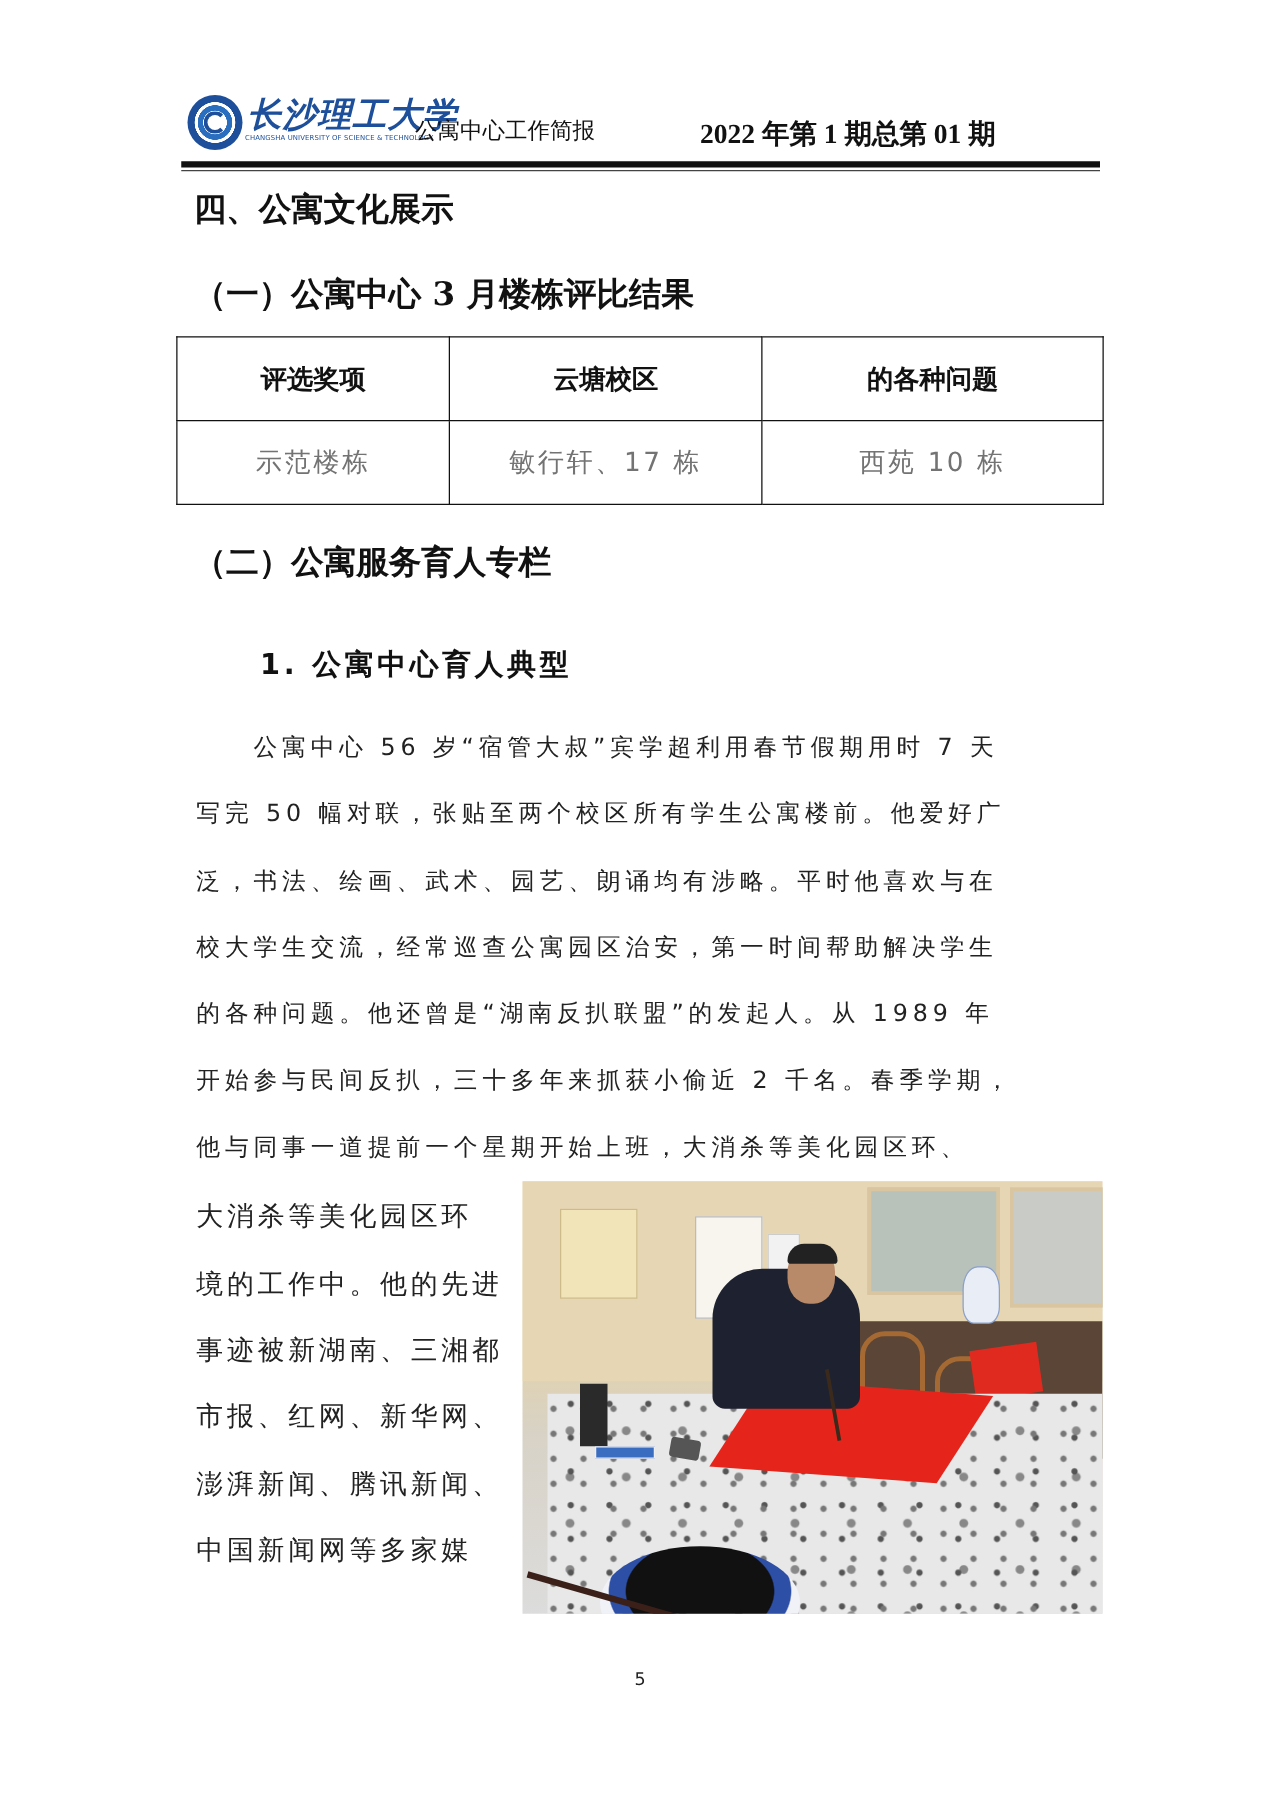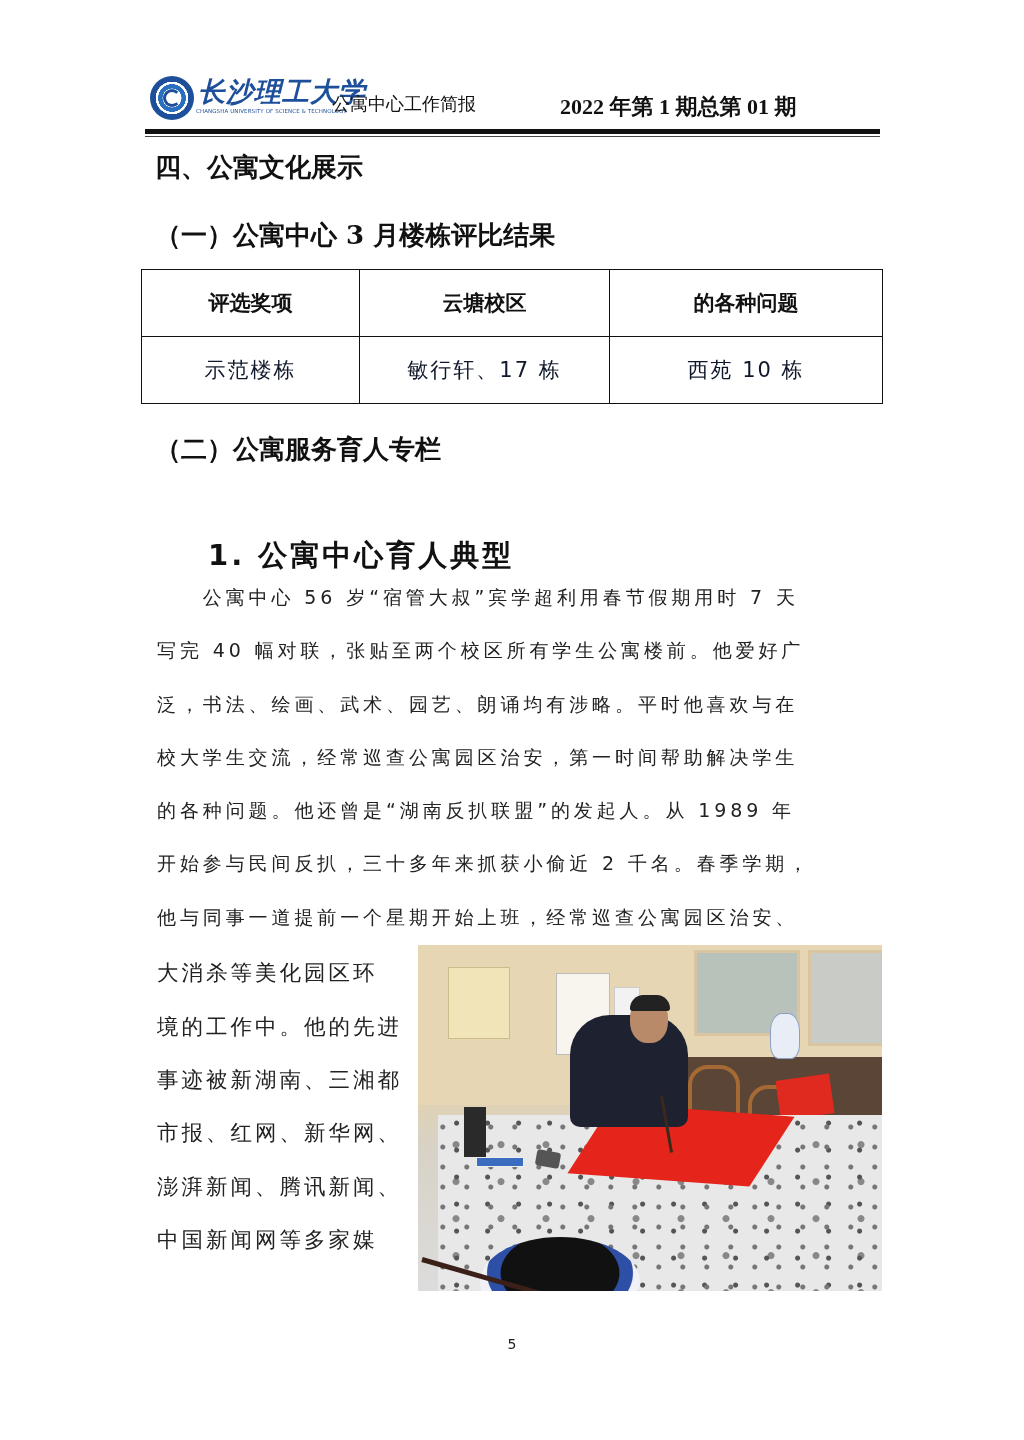--- a/index.html
+++ b/index.html
@@ -30,32 +30,32 @@
   }
   .header-issue {
     position: absolute; left: 412px; top: 20px; font-size: 22px; font-weight: bold; white-space: nowrap;
     font-family: "Liberation Serif", "DejaVu Serif", serif;
   }
   .header-rule-thick { position: absolute; left: 145px; top: 129px; width: 735px; height: 5px; background: #111; }
   .header-rule-thin { position: absolute; left: 145px; top: 136px; width: 735px; height: 1px; background: #444; }
 
   .h1 { position: absolute; left: 155px; top: 150px; font-size: 26px; font-weight: bold; white-space: nowrap; }
   .h2 { position: absolute; left: 155px; font-size: 26px; font-weight: bold; white-space: nowrap; }
-  .h3 { position: absolute; left: 208px; top: 536px; font-size: 29px; font-weight: bold; white-space: nowrap; letter-spacing: 3px;
+  .h3 { position: absolute; left: 208px; top: 516px; font-size: 23px; font-weight: bold; white-space: nowrap; letter-spacing: 3px;
         font-family: "DejaVu Sans", sans-serif; }
 
   table.awards {
     position: absolute; left: 141px; top: 269px; width: 742px; border-collapse: collapse;
     font-family: "DejaVu Sans", sans-serif;
   }
   table.awards td, table.awards th {
     border: 1.5px solid #111; height: 66px; text-align: center; font-size: 21px; padding: 0;
   }
   table.awards th { font-weight: bold; }
-  table.awards td { font-weight: normal; color: #0f172a; letter-spacing: 2px; }
+  table.awards td { font-weight: normal; color: #737373; letter-spacing: 2px; }
 
   .para {
     position: absolute; left: 157px; width: 714px; font-family: "DejaVu Sans", sans-serif;
     font-size: 19px; color: #222; white-space: nowrap; letter-spacing: 3.9px;
   }
   .narrow {
     position: absolute; left: 157px; width: 250px; font-family: "DejaVu Sans", sans-serif;
     font-size: 21.5px; color: #222; white-space: nowrap; letter-spacing: 3px;
   }
 
@@ -139,26 +139,26 @@
     <td>敏行轩、17 栋</td>
     <td>西苑 10 栋</td>
   </tr>
 </tbody>
   </table>
 
 <div class="h2" style="top:432px">（二）公寓服务育人专栏</div>
 <div class="h3">1. 公寓中心育人典型</div>
 
 <div class="para" style="top:585px">　　公寓中心 56 岁“宿管大叔”宾学超利用春节假期用时 7 天</div>
-<div class="para" style="top:638px">写完 40 幅对联，张贴至两个校区所有学生公寓楼前。他爱好广</div>
+<div class="para" style="top:638px">写完 50 幅对联，张贴至两个校区所有学生公寓楼前。他爱好广</div>
 <div class="para" style="top:692px">泛，书法、绘画、武术、园艺、朗诵均有涉略。平时他喜欢与在</div>
 <div class="para" style="top:745px">校大学生交流，经常巡查公寓园区治安，第一时间帮助解决学生</div>
 <div class="para" style="top:798px">的各种问题。他还曾是“湖南反扒联盟”的发起人。从 1989 年</div>
 <div class="para" style="top:851px">开始参与民间反扒，三十多年来抓获小偷近 2 千名。春季学期，</div>
-<div class="para" style="top:905px">他与同事一道提前一个星期开始上班，经常巡查公寓园区治安、</div>
+<div class="para" style="top:905px">他与同事一道提前一个星期开始上班，大消杀等美化园区环、</div>
 
 <div class="narrow" style="top:958px">大消杀等美化园区环</div>
 <div class="narrow" style="top:1012px">境的工作中。他的先进</div>
 <div class="narrow" style="top:1065px">事迹被新湖南、三湘都</div>
 <div class="narrow" style="top:1118px">市报、红网、新华网、</div>
 <div class="narrow" style="top:1172px">澎湃新闻、腾讯新闻、</div>
 <div class="narrow" style="top:1225px">中国新闻网等多家媒</div>
 
 <div class="photo" title="宿管大叔在红纸上书写对联">
   <div class="wall"></div>

